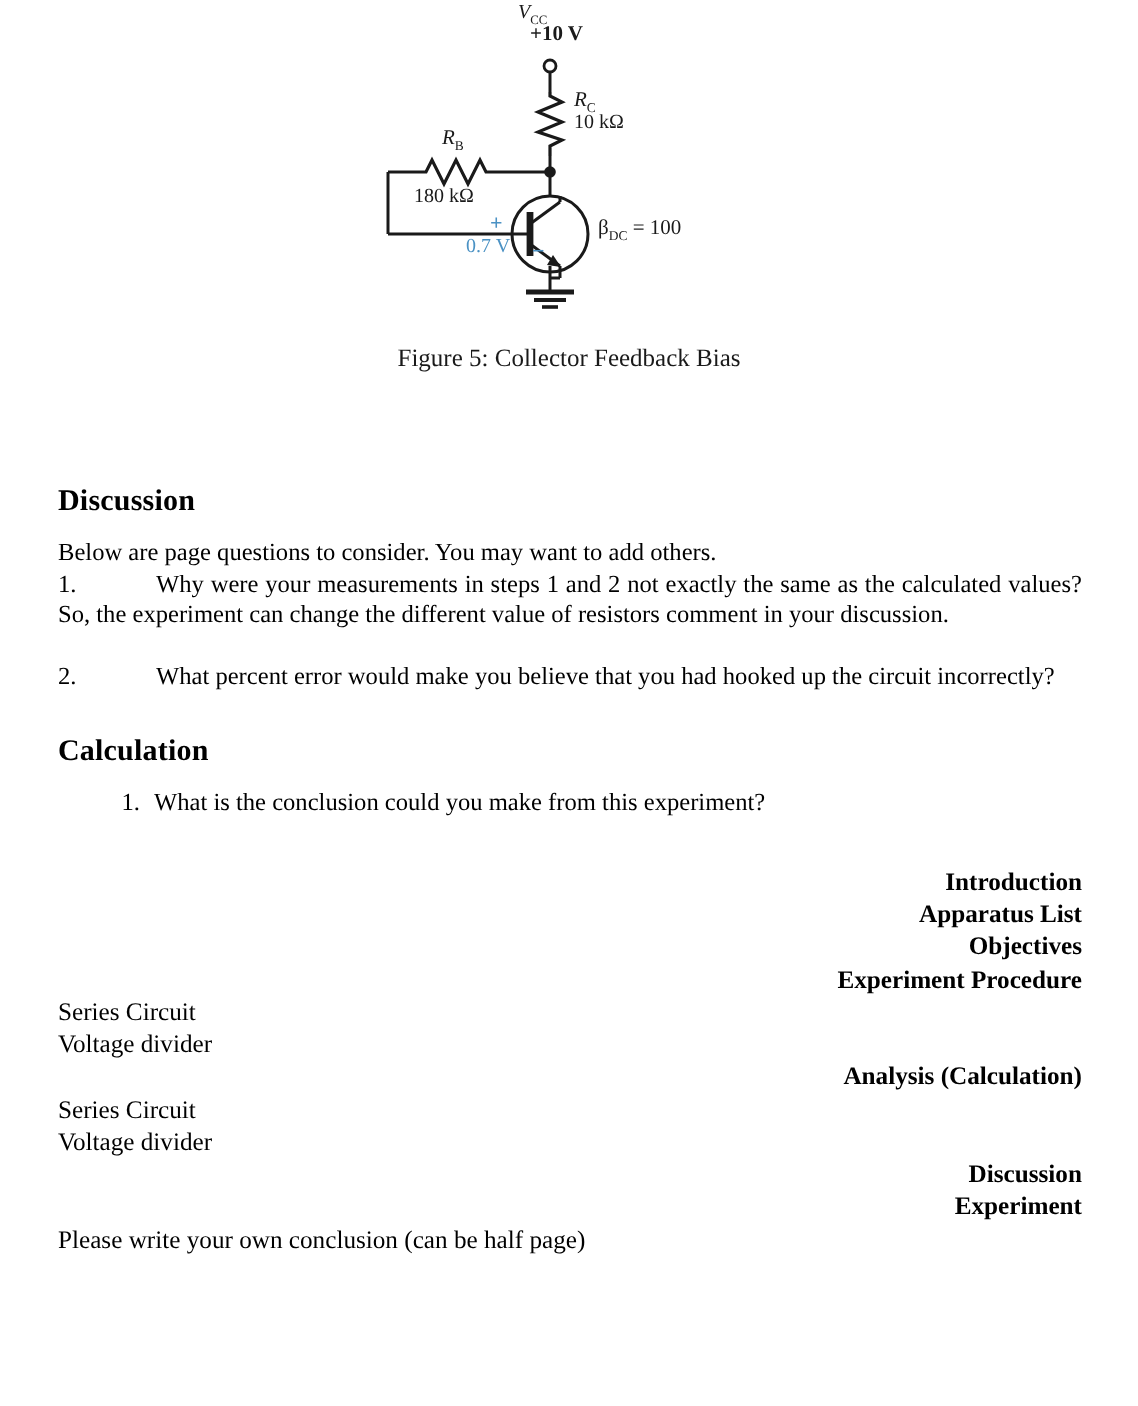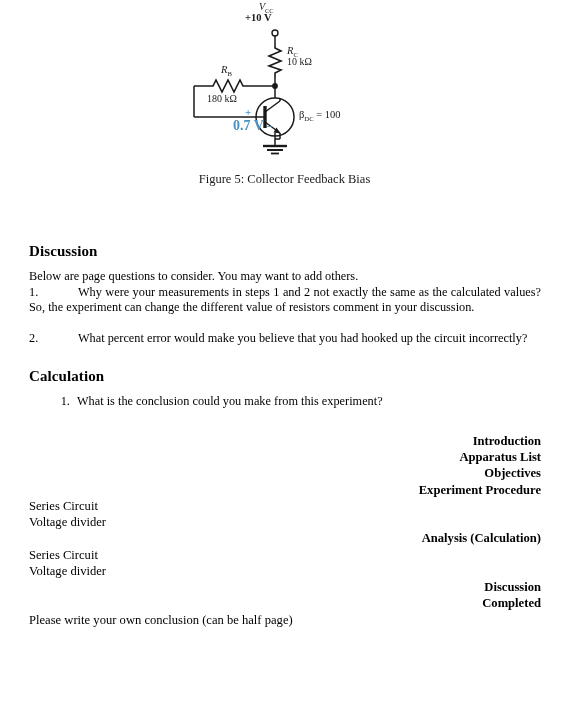--- a/index.html
+++ b/index.html
@@ -162,30 +162,30 @@
 
         <line x1="80" y1="144" x2="104" y2="144" stroke="#1a1a1a" stroke-width="2.4"></line>
         <line x1="84" y1="148" x2="100" y2="148" stroke="#1a1a1a" stroke-width="2"></line>
         <line x1="88" y1="151.5" x2="96" y2="151.5" stroke="#1a1a1a" stroke-width="1.8"></line>
 
         <line x1="56" y1="113" x2="56" y2="117" stroke="#4b92c4" stroke-width="0"></line>
       </svg>
 
       
       <div class="lbl" style="left:76px; top:-1px; font-size:10px;"><i>V</i><sub>CC</sub></div>
-      <div class="lbl" style="left:62px; top:10px; font-size:10.5px; font-weight:bold;">+10 V</div>
+      <div class="lbl" style="left:82px; top:10px; font-size:10.5px; font-weight:bold;">+10 V</div>
 
       <div class="lbl" style="left:104px; top:43px; font-size:10.5px;"><i>R</i><sub>C</sub></div>
       <div class="lbl" style="left:104px; top:54px; font-size:10px;">10 kΩ</div>
 
       <div class="lbl" style="left:38px; top:62px; font-size:10.5px;"><i>R</i><sub>B</sub></div>
       <div class="lbl" style="left:24px; top:91px; font-size:10px;">180 kΩ</div>
 
       <div class="lbl blue" style="left:62px; top:104px; font-size:11px; font-weight:bold;">+</div>
-      <div class="lbl blue" style="left:50px; top:116px; font-size:14px; font-weight:bold;text-align:right;">0.7 V</div>
+      <div class="lbl blue" style="left:50px; top:116px; font-size:10px; font-weight:normal;text-align:right;">0.7 V</div>
       <div class="lbl blue" style="left:83px; top:118px; font-size:11px; font-weight:bold;">−</div>
 
       <div class="lbl" style="left:116px; top:107px; font-size:10.5px;"><span>β</span><sub>DC</sub> <span>= 100</span></div>
     </div>
 
     <div class="fig-caption">Figure 5: Collector Feedback Bias</div>
   </div>
 
   <div class="content">
 
@@ -214,18 +214,18 @@
       <div class="b">Introduction</div>
       <div class="b">Apparatus List</div>
       <div class="b">Objectives</div>
       <div class="b">Experiment Procedure</div>
       <div>Series Circuit</div>
       <div>Voltage divider</div>
       <div class="b">Analysis (Calculation)</div>
       <div>Series Circuit</div>
       <div>Voltage divider</div>
       <div class="b">Discussion</div>
-      <div class="b">Completed</div>
+      <div class="b">Experiment</div>
       <div>Please write your own conclusion (can be half page)</div>
     </div>
 
   </div>
 </div>
 
 </body></html>

